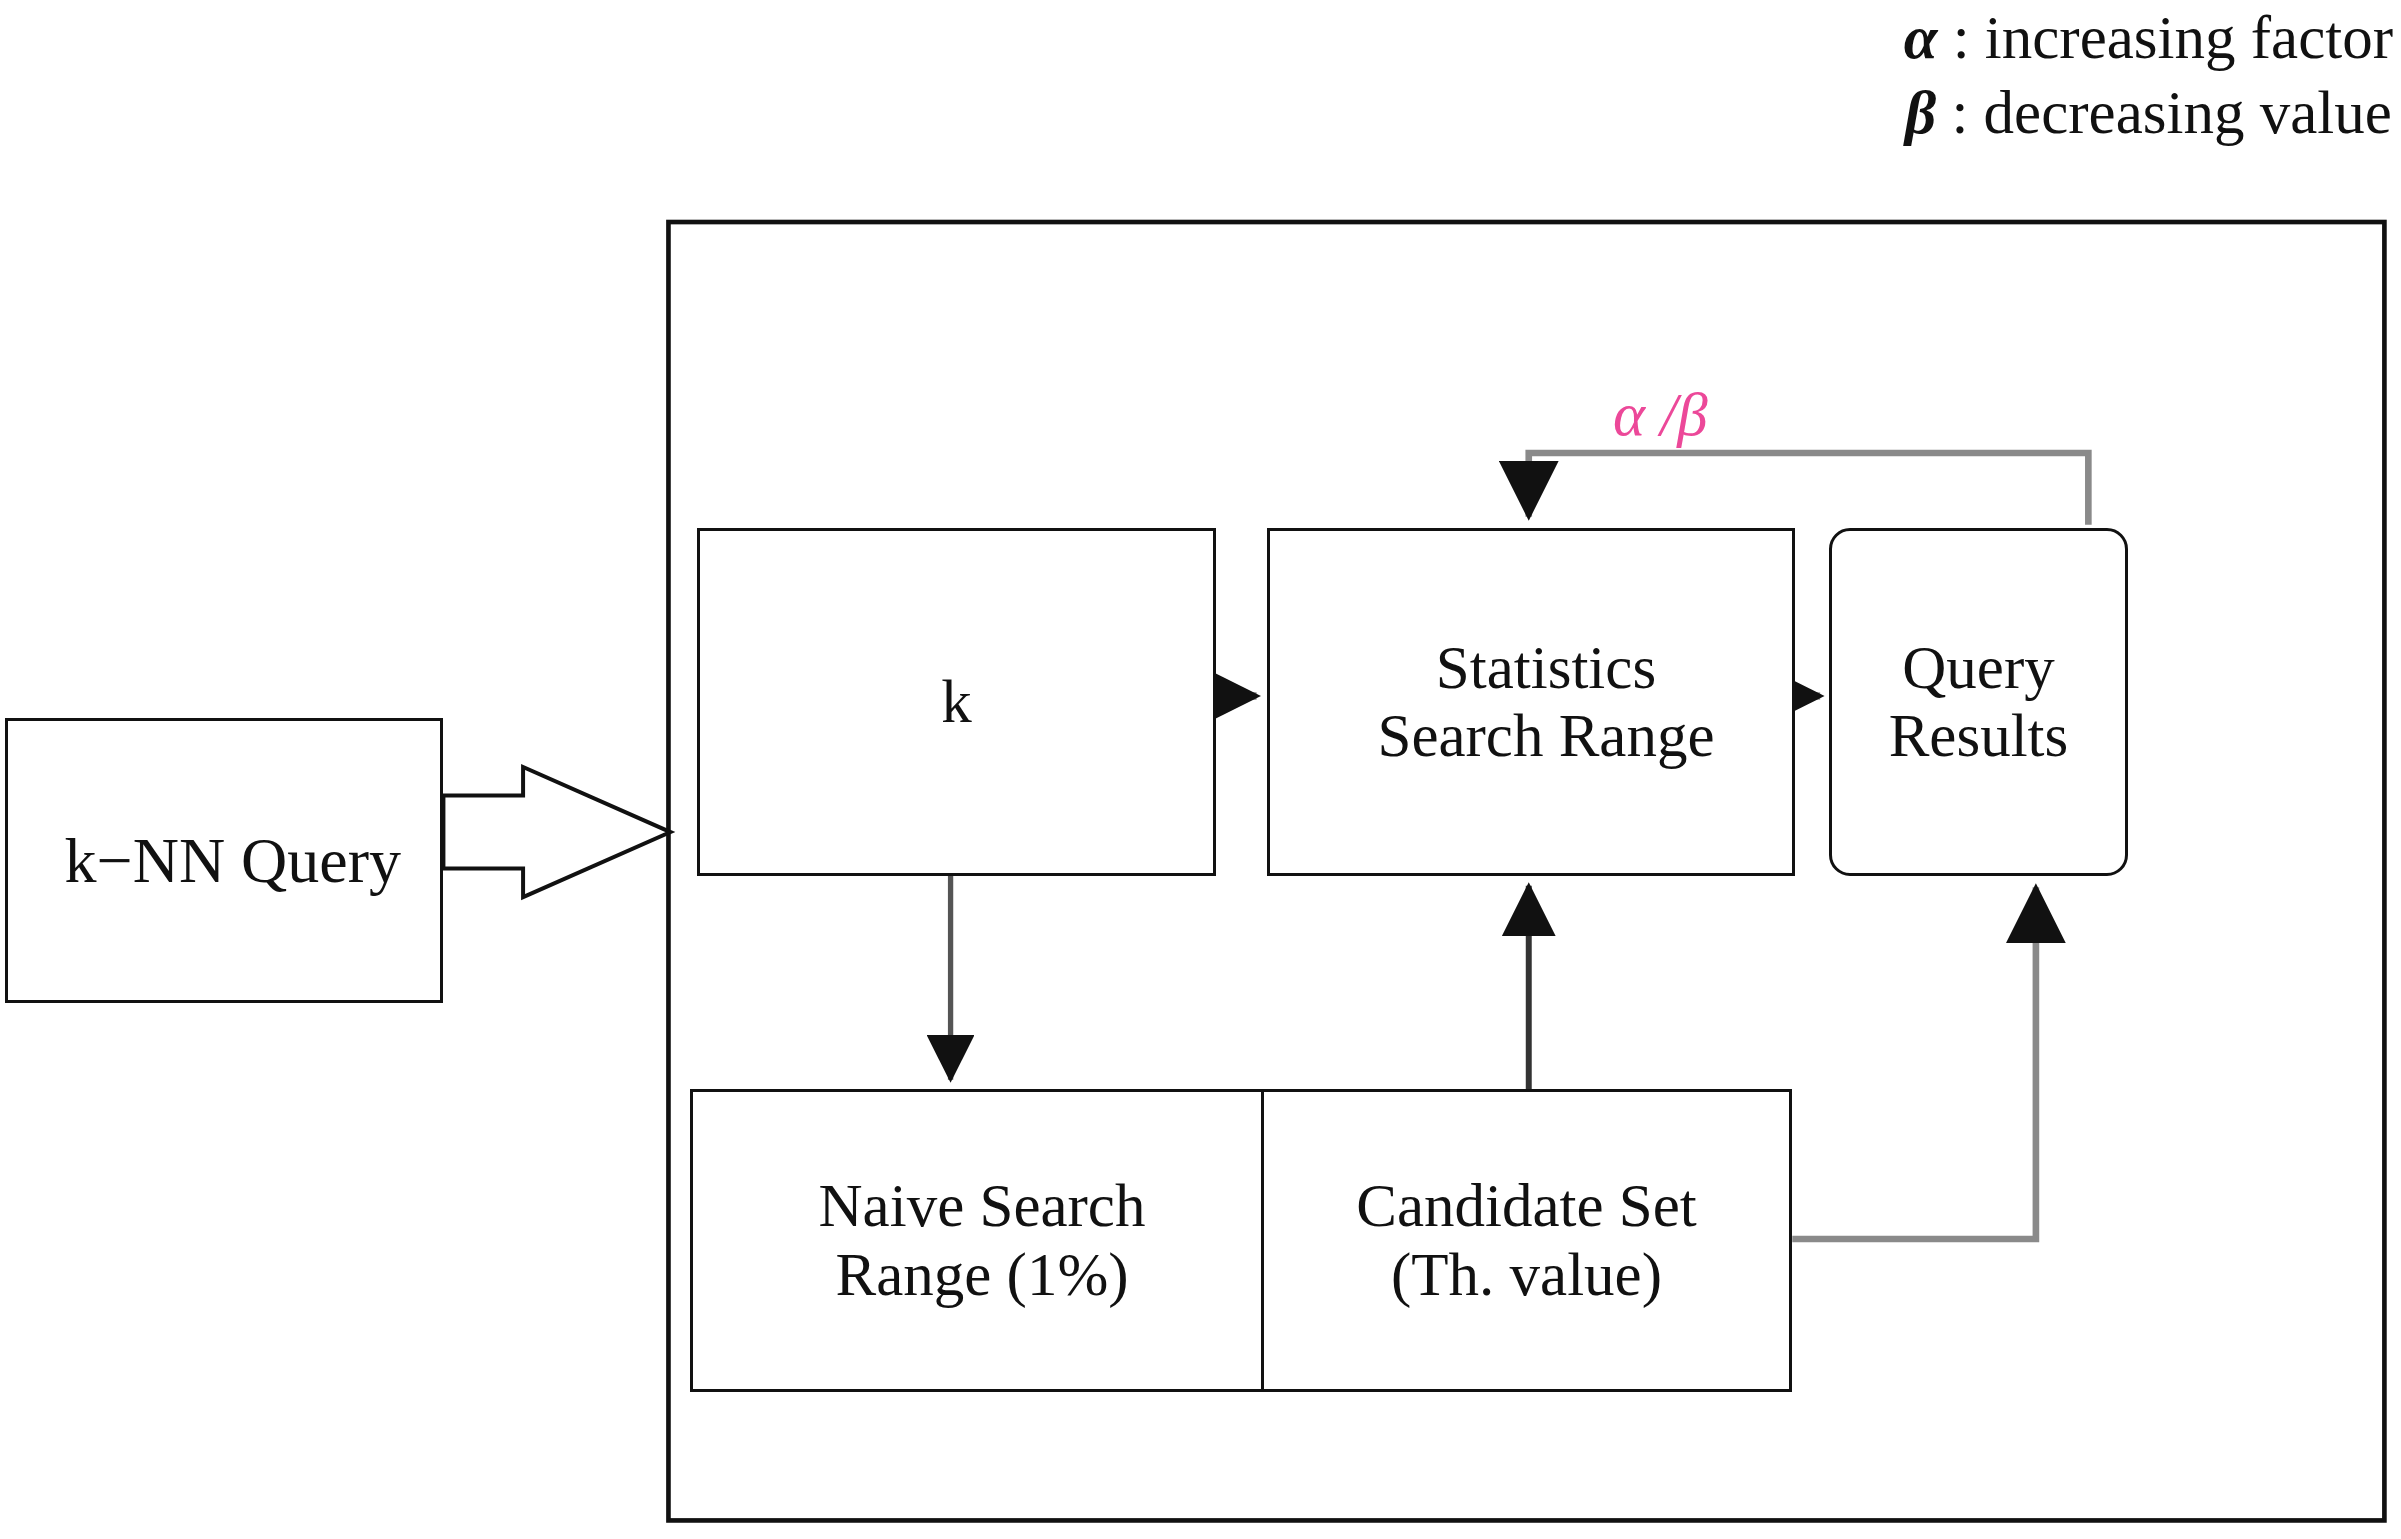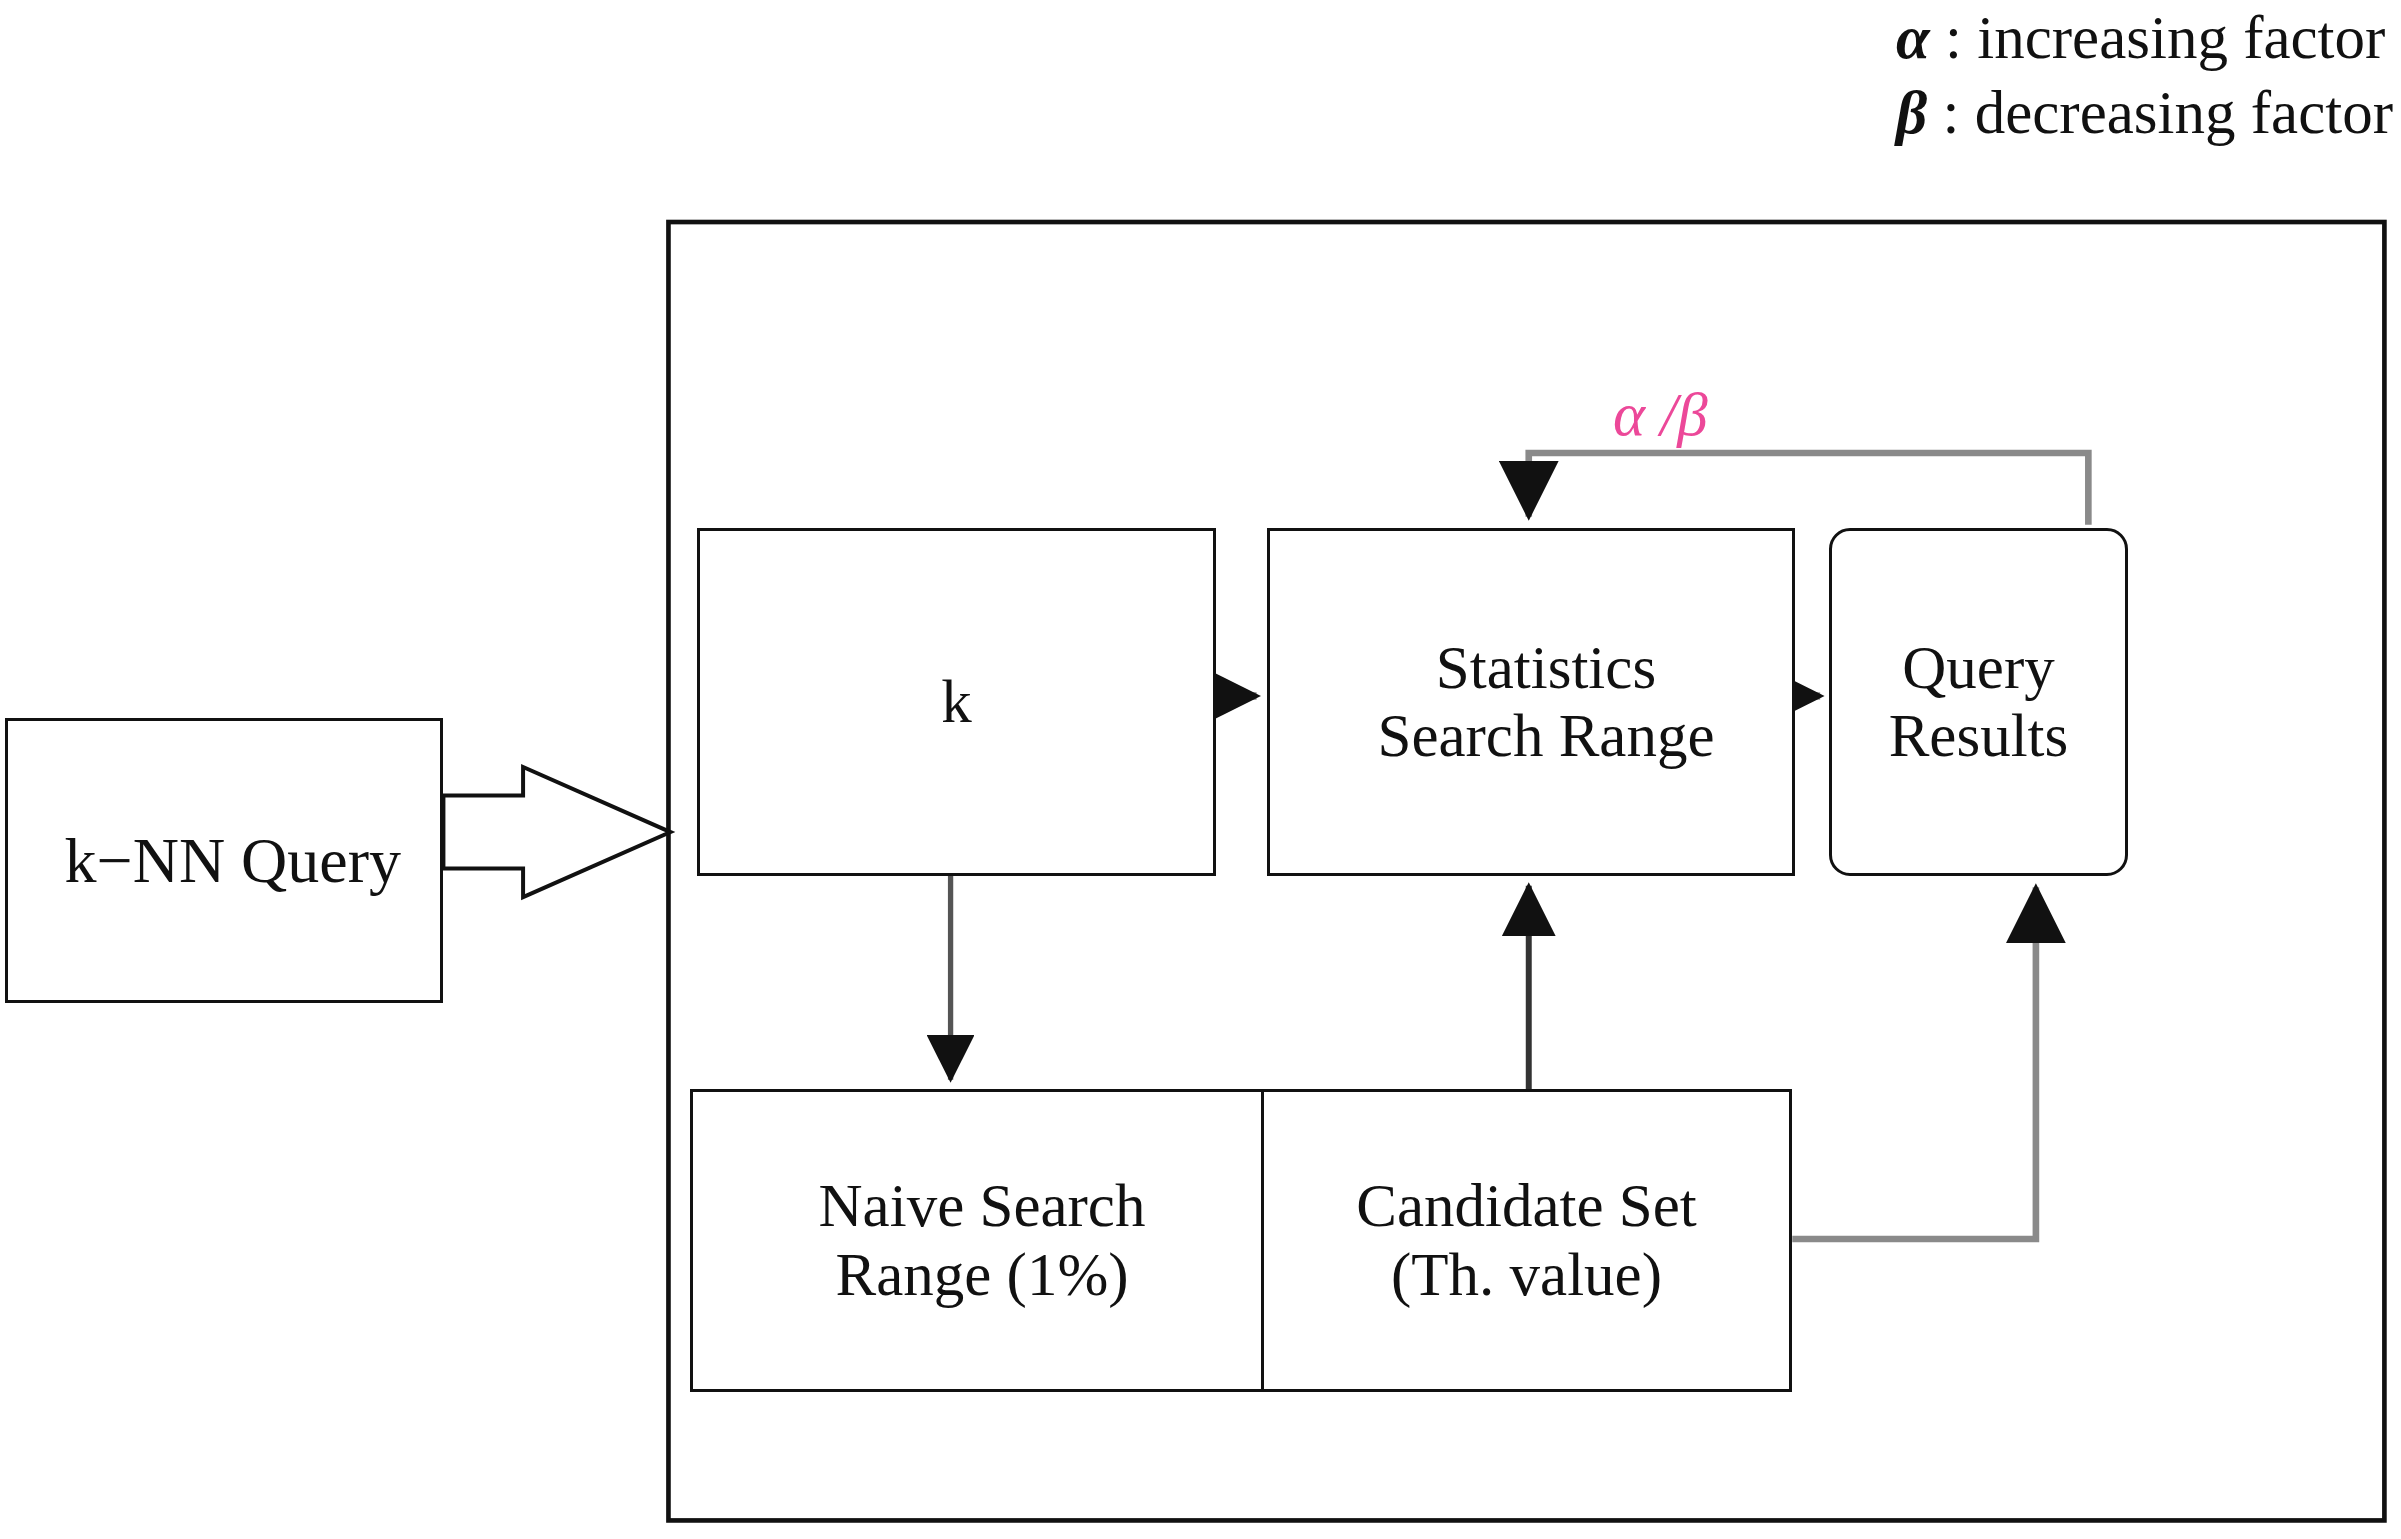--- a/index.html
+++ b/index.html
@@ -27,21 +27,21 @@
   #node-stats{left:1267px;top:528px;width:528px;height:348px;font-size:61px;padding-left:30px;}
   #node-query-results{left:1829px;top:528px;width:299px;height:348px;font-size:61px;border-radius:21px;}
   #node-naive{left:690px;top:1089px;width:584px;height:303px;font-size:61px;}
   #node-candidate{left:1261px;top:1089px;width:531px;height:303px;font-size:61px;}
 
   .legend{
     position:absolute;right:8px;top:1.3px;
     font-family:"Liberation Serif",serif;
     font-size:61px;color:#111;text-align:left;z-index:4;
   }
-  .legend .row{display:block;white-space:nowrap;line-height:1.22;}
+  .legend .row{display:block;white-space:nowrap;line-height:1.22;text-align:center;}
   .legend .gl{font-weight:bold;font-style:italic;font-family:"Liberation Serif",serif;}
 
   .loop-label{
     position:absolute;left:1613px;top:380px;
     font-size:61px;font-style:italic;color:#ec4899;
     font-family:"Liberation Serif",serif;z-index:4;white-space:nowrap;
   }
 </style>
 </head>
 <body>
@@ -102,17 +102,17 @@
 
   <div class="node" id="node-candidate">
     <span class="lbl">Candidate Set
 (Th. value)</span>
   </div>
 
   <div class="loop-label">α /β</div>
 
   <div class="legend">
     <span class="row"><span class="gl">α</span><span> :</span><span> increasing factor</span></span>
-    <span class="row"><span class="gl">β</span><span> :</span><span> decreasing factor</span></span>
+    <span class="row"><span class="gl">β</span><span> :</span><span> decreasing value</span></span>
   </div>
 
 </div>
 
 
 </body></html>

